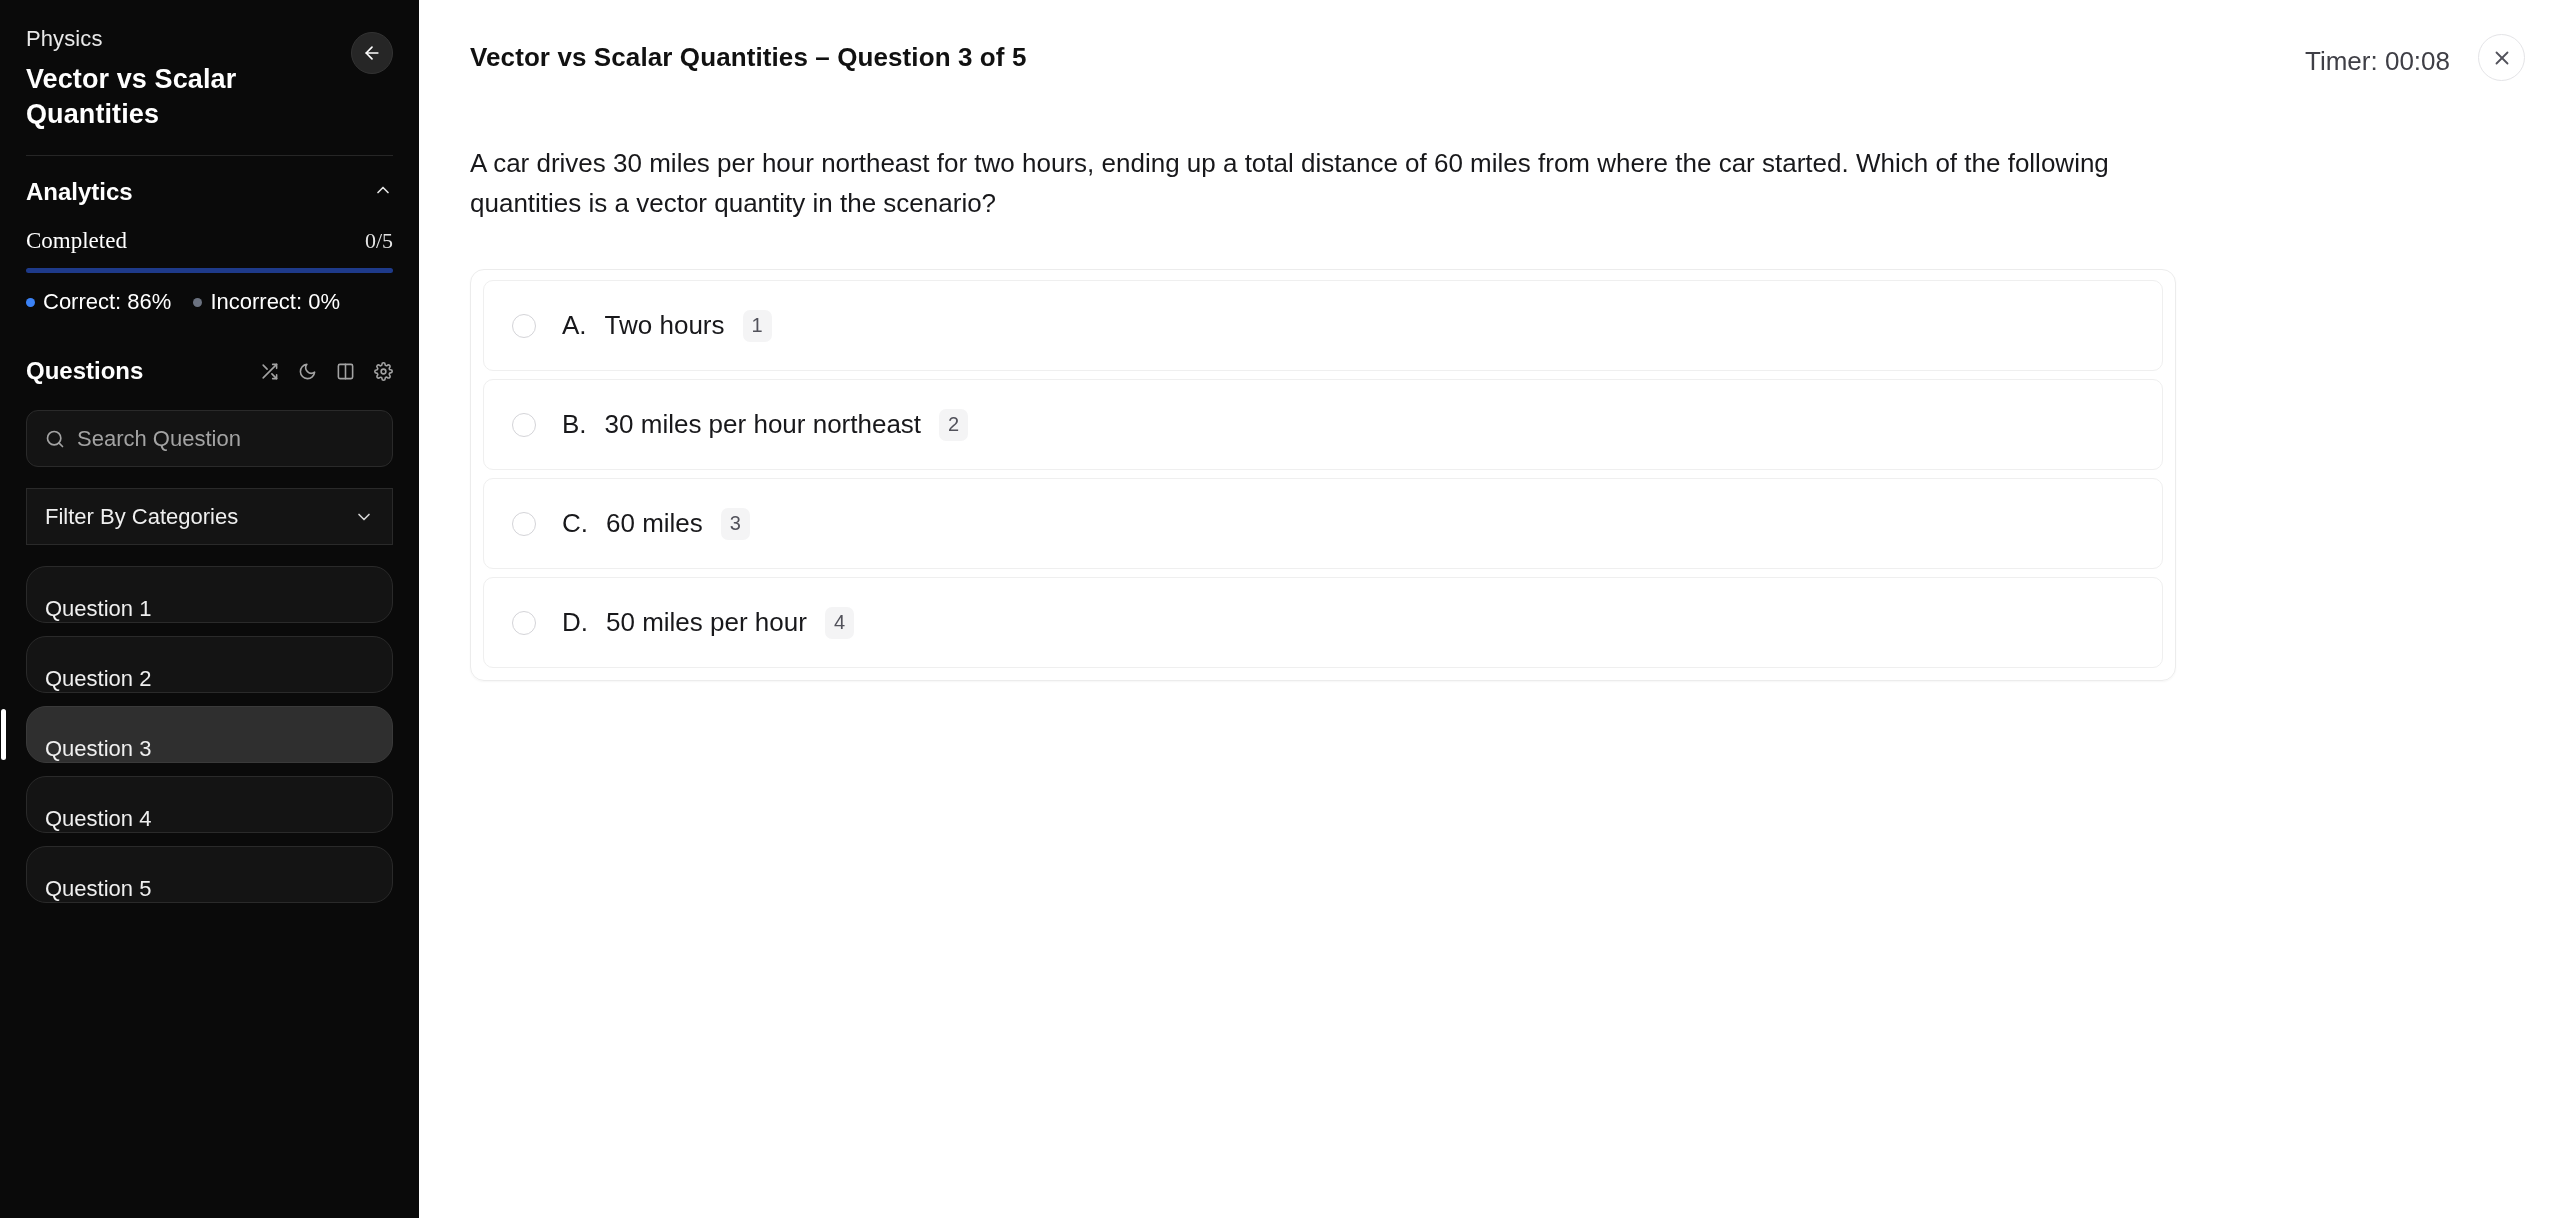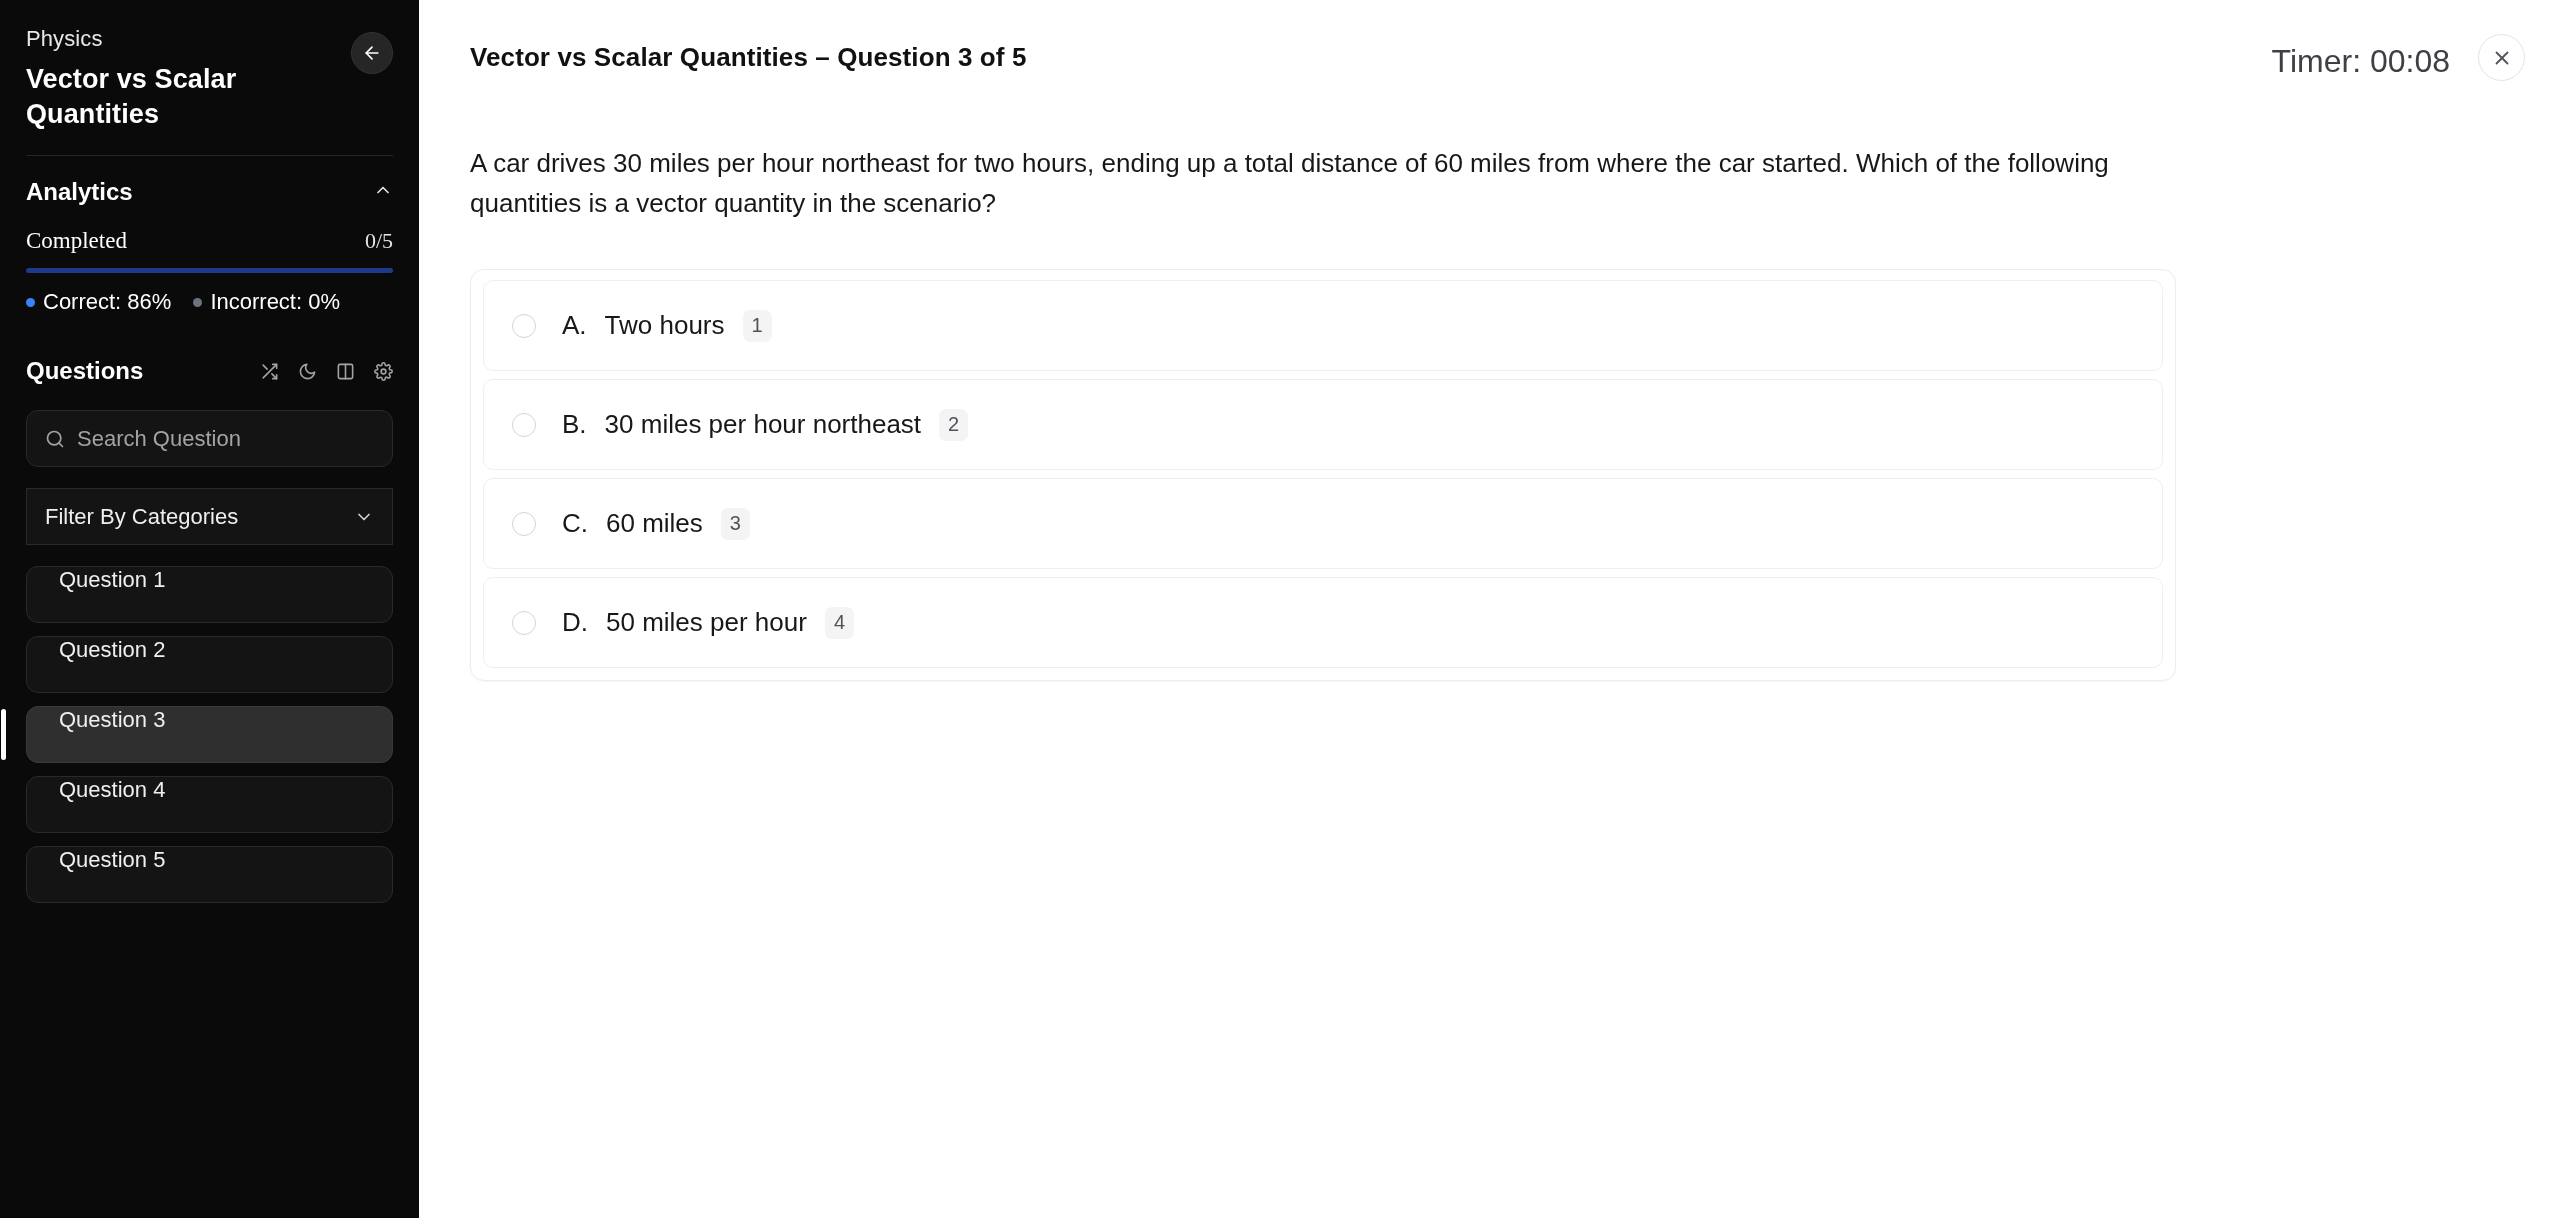--- a/index.html
+++ b/index.html
@@ -153,24 +153,24 @@
     font-size: 22px;
     color: #efefef;
     cursor: pointer;
   }
 
   .q-list { margin-top: 21px; display: flex; flex-direction: column; gap: 13px; }
   .q-item {
     height: 57px;
     border: 1px solid #2a2a2a;
     background: #141414;
-    border-radius: 12px;
-    display: flex;
-    align-items: flex-start;
-    padding: 0 32px;
+    border-radius: 20px;
+    display: flex;
+    align-items: flex-end;
+    padding: 0 18px;
     font-size: 22px;
     color: #efefef;
     cursor: pointer;
     position: relative;
   }
   .q-item.active {
     background: #2f2f2f;
     border-color: #3a3a3a;
   }
   .q-item.active::before {
@@ -200,21 +200,21 @@
   }
   .main-title {
     font-size: 26px;
     font-weight: bold;
     color: #111111;
     letter-spacing: 0.1px;
     padding-top: 8px;
   }
   .top-right { display: flex; align-items: center; gap: 28px; }
   .timer {
-    font-size: 32px;
+    font-size: 26px;
     color: #3f3f46;
     padding-top: 8px;
   }
   .close-btn {
     width: 47px; height: 47px;
     border-radius: 50%;
     border: 1px solid #e4e4e7;
     background: #fff;
     display: flex; align-items: center; justify-content: center;
     cursor: pointer;

